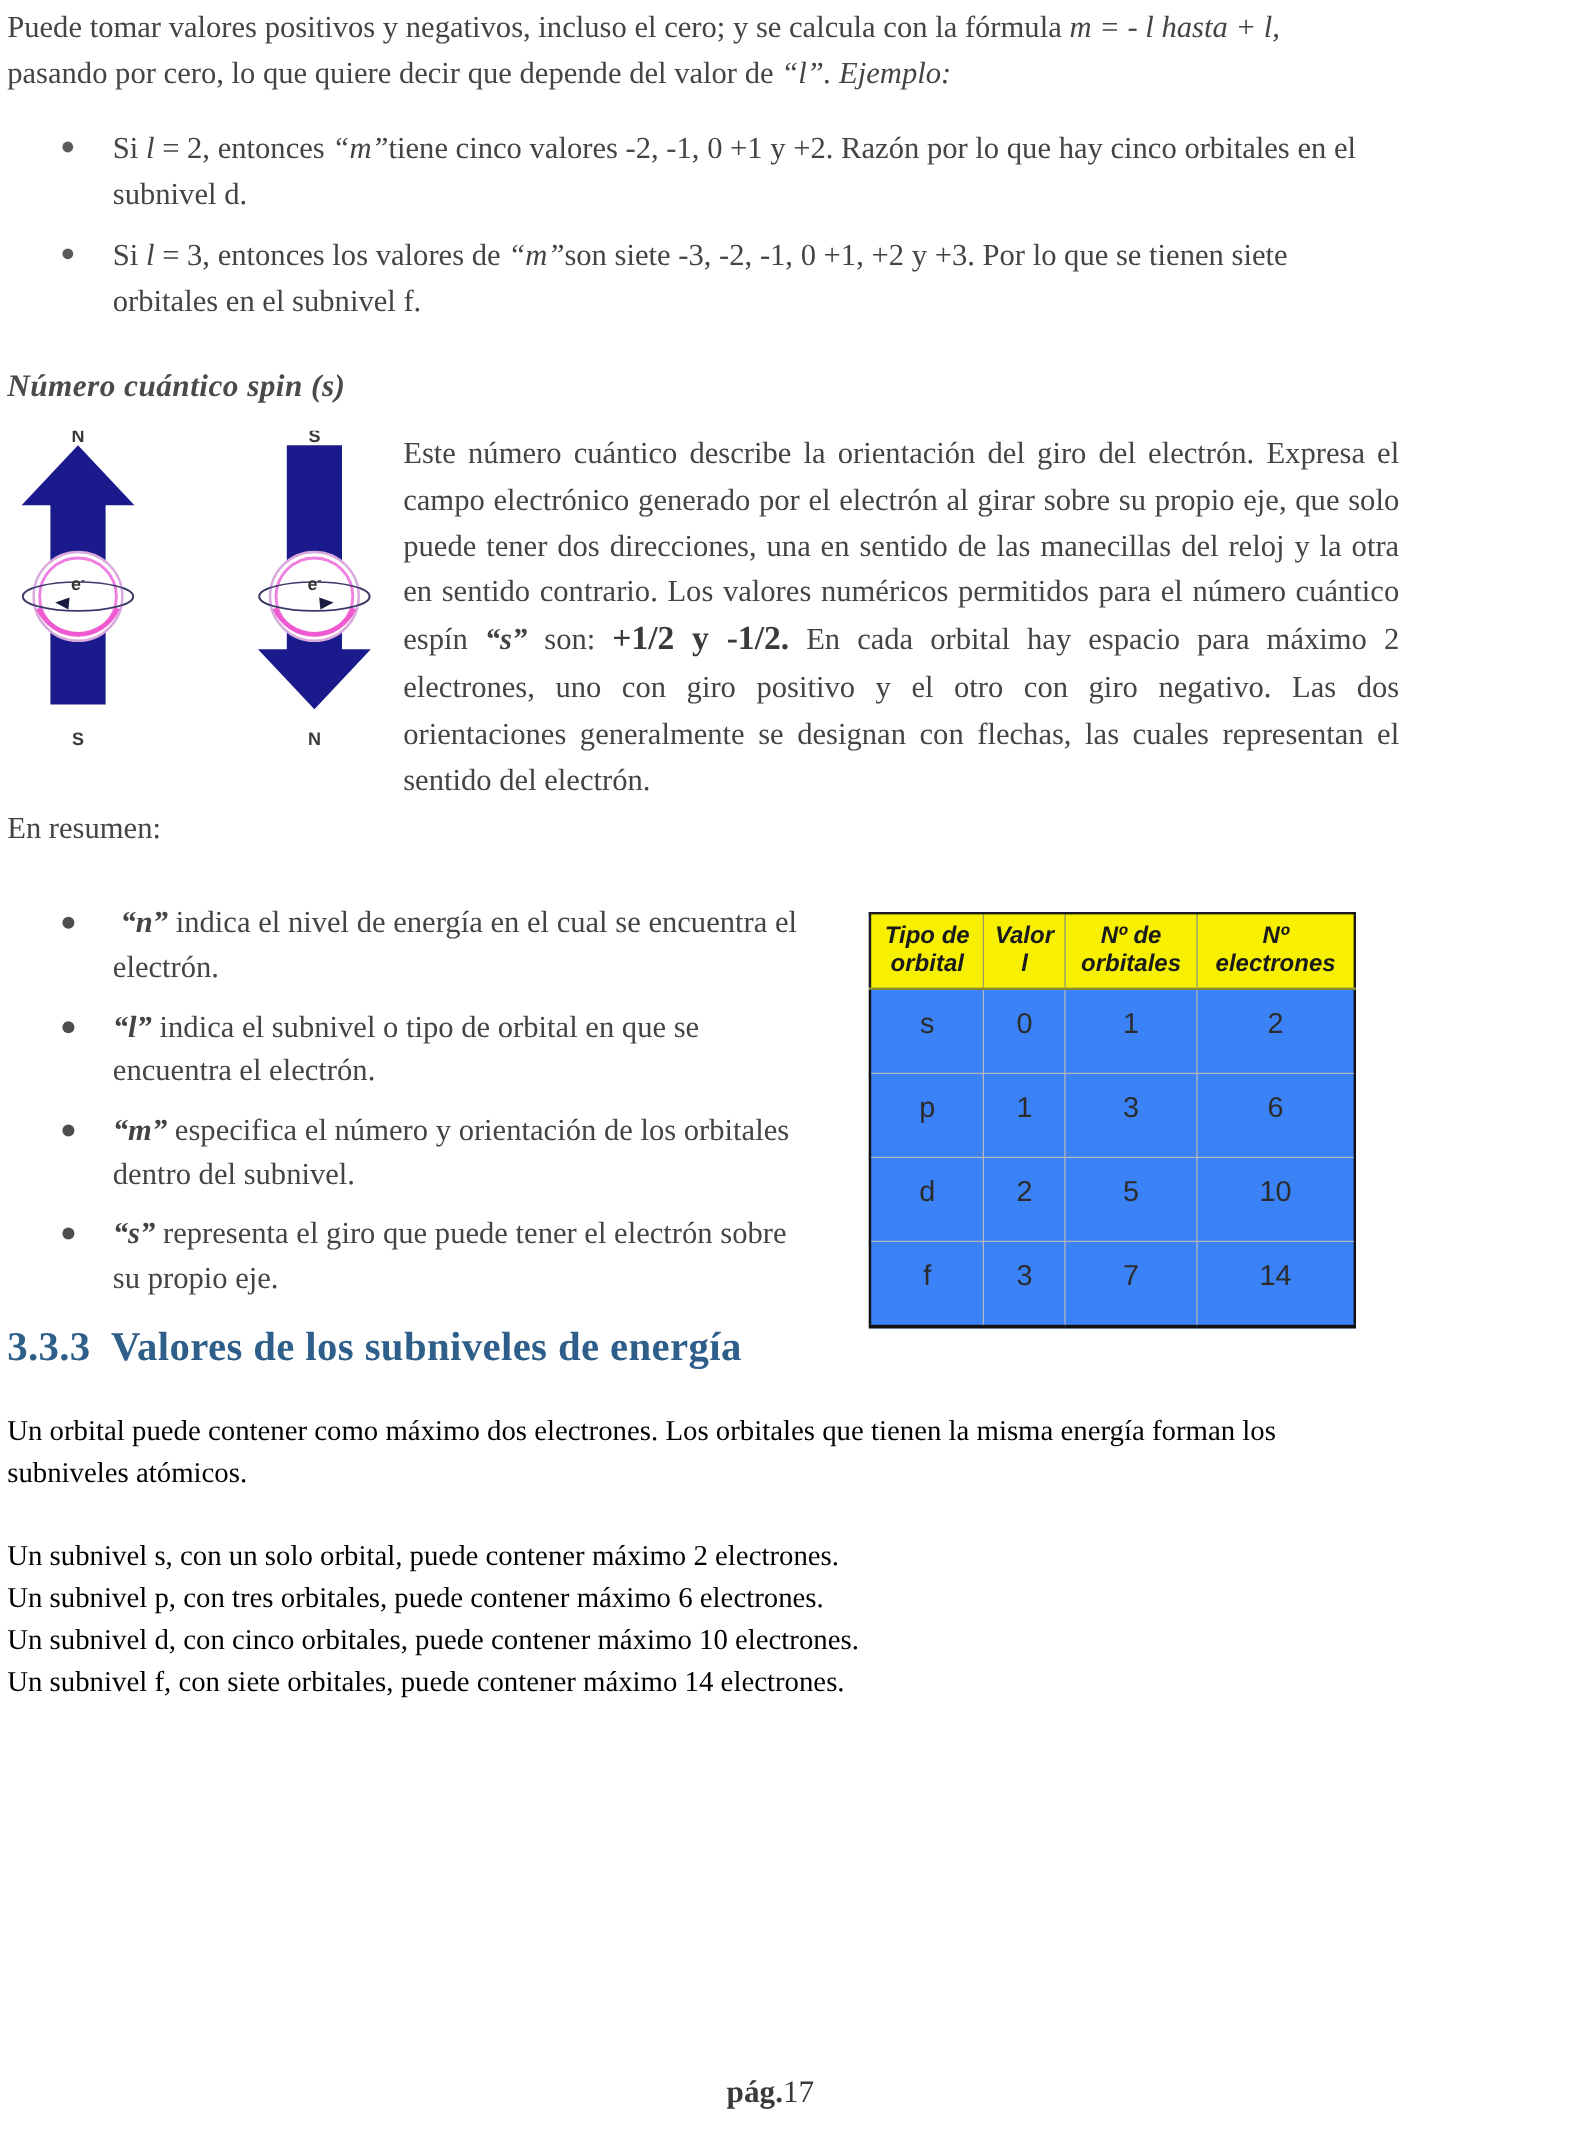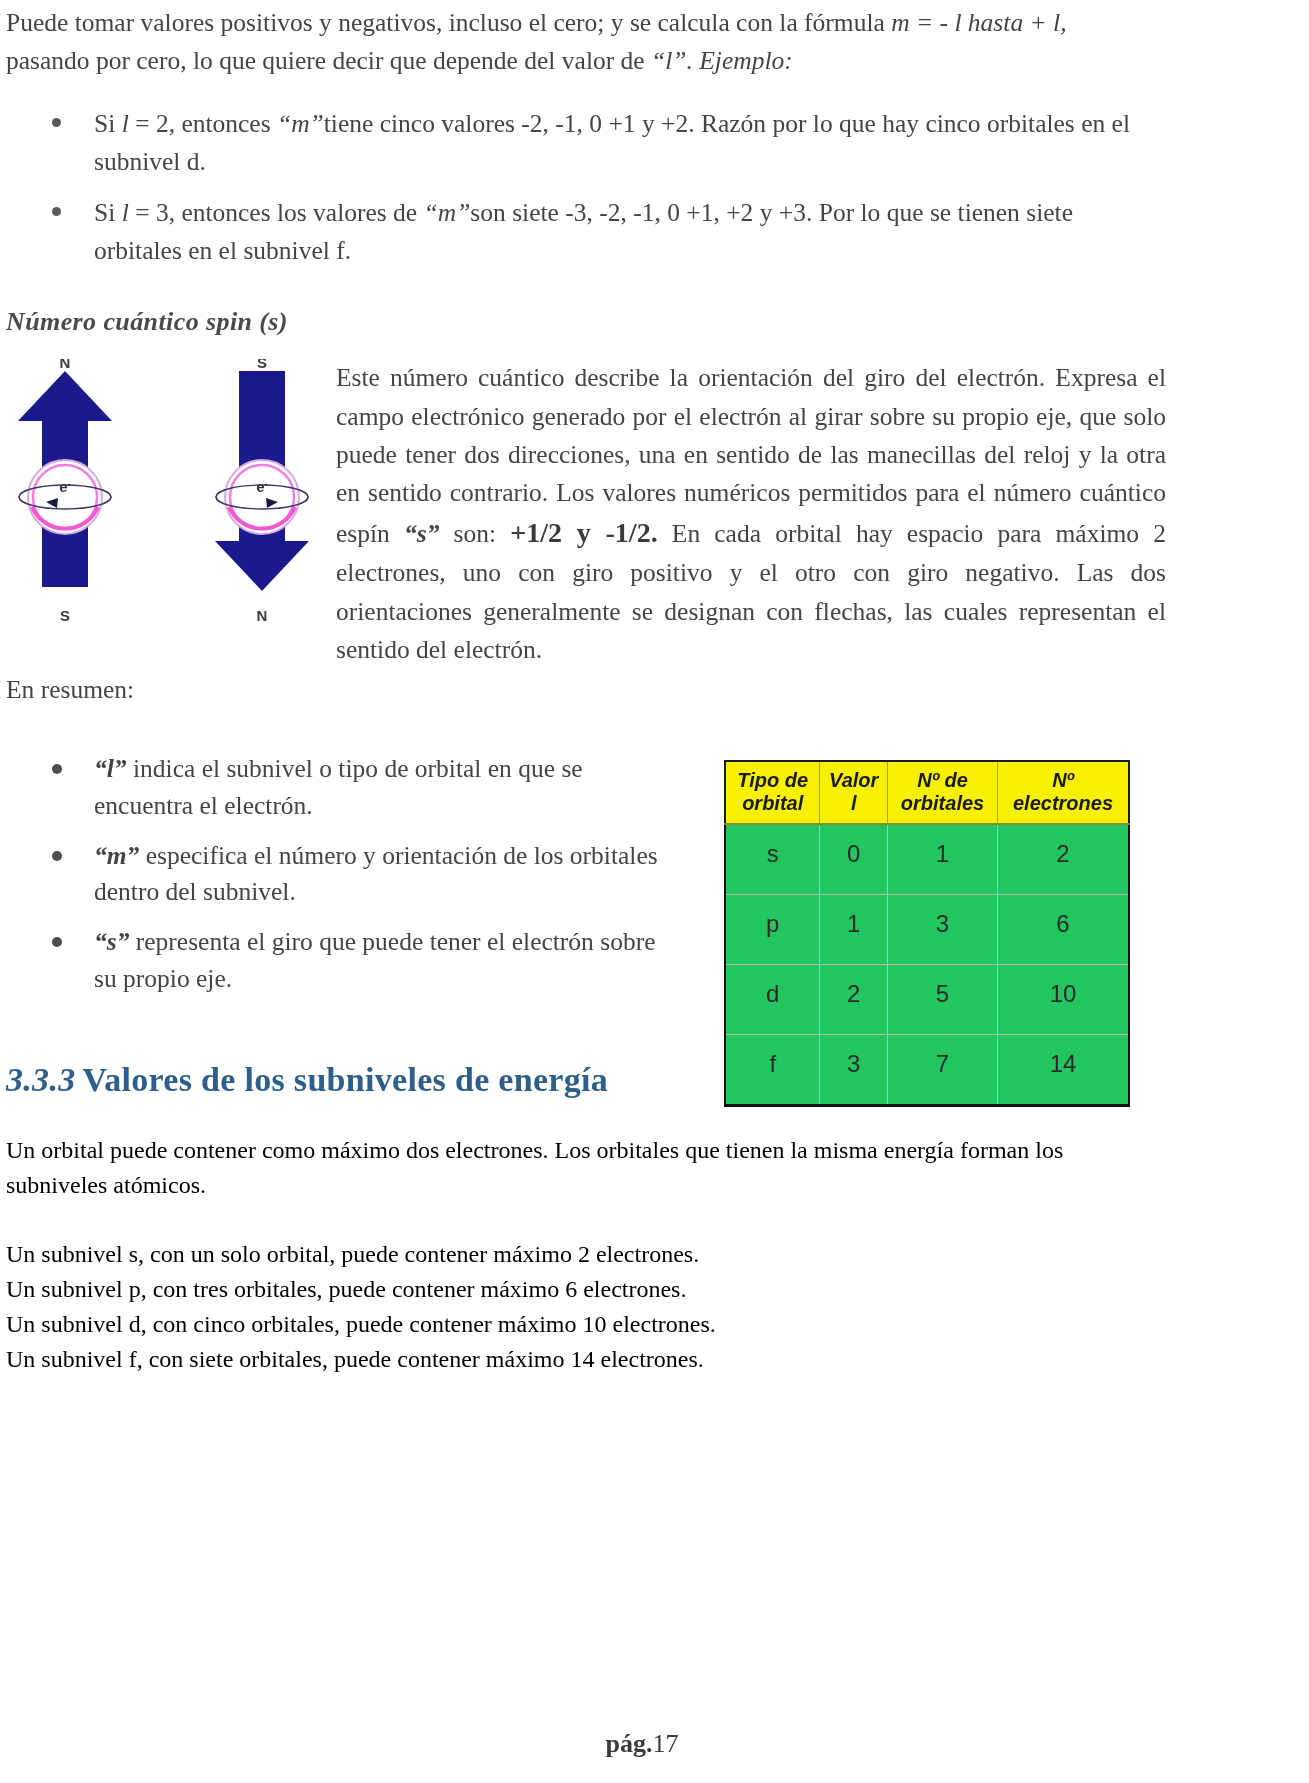--- a/index.html
+++ b/index.html
@@ -117,21 +117,21 @@
     background:#4d4d4d;
   }
 
   
   .orbtable{
     position:absolute;
     left:718px; top:9px;
     width:406px;
     border-collapse:collapse;
     border:2px solid #1a1a1a;
-    background:#22c55e;
+    background:#3b82f6;
     font-family:"Liberation Sans", sans-serif;
   }
   .orbtable th{
     background:#f7f000;
     color:#1a1a1a;
     font-size:20px;
     font-style:italic;
     font-weight:bold;
     padding:7px 2px 9px 2px;
     border:1px solid #9a9a6a;
@@ -153,21 +153,21 @@
 
   
   h3.bluehead{
     clear:both;
     font-size:34px;
     font-weight:bold;
     color:#2e5f8a;
     margin:20px 0 0 0;
     letter-spacing:.3px;
   }
-  h3.bluehead .num{margin-right:7px;font-style:italic;}
+  h3.bluehead .num{margin-right:17px;}
 
   p.tail{
     font-size:24px;
     line-height:1.46;
     color:#000000;
     margin:34px 0 0 0;
   }
   p.tail.tight{}
   .tail .ln{display:block;}
 
@@ -236,20 +236,21 @@
       </g>
     </svg>
   </div>
 
   <p class="spinpara"><span>Este número cuántico describe la orientación del giro del electrón. Expresa el campo electrónico generado por el electrón al girar sobre su propio eje, que solo puede tener dos direcciones, una en sentido de las manecillas del reloj y  la otra en sentido contrario. Los valores numéricos permitidos para el número cuántico espín </span><span class="bi">“s”</span><span> son: </span><span class="bigfrac">+1/2 y -1/2.</span><span> En cada orbital hay espacio para  máximo 2 electrones, uno con giro positivo y el otro con giro negativo. Las  dos orientaciones generalmente se designan con flechas, las cuales representan  el sentido del electrón.</span></p>
 
   <p class="enresumen">En resumen:</p>
 
   <div class="resumen-row">
     <ul class="bul2">
+      <li>&nbsp;<span class="bi">“n”</span><span> indica el nivel de energía en el cual se encuentra el electrón.</span></li>
       <li><span class="bi">“l”</span><span> indica el subnivel o tipo de orbital en que se encuentra el electrón.</span></li>
       <li><span class="bi">“m”</span><span> especifica el número y orientación de los orbitales dentro del subnivel.</span></li>
       <li><span class="bi">“s”</span><span> representa el giro que puede tener el electrón sobre su propio eje.</span></li>
     </ul>
 
     <table class="orbtable">
       <thead>
         <tr>
           <th>Tipo de
 orbital</th>

